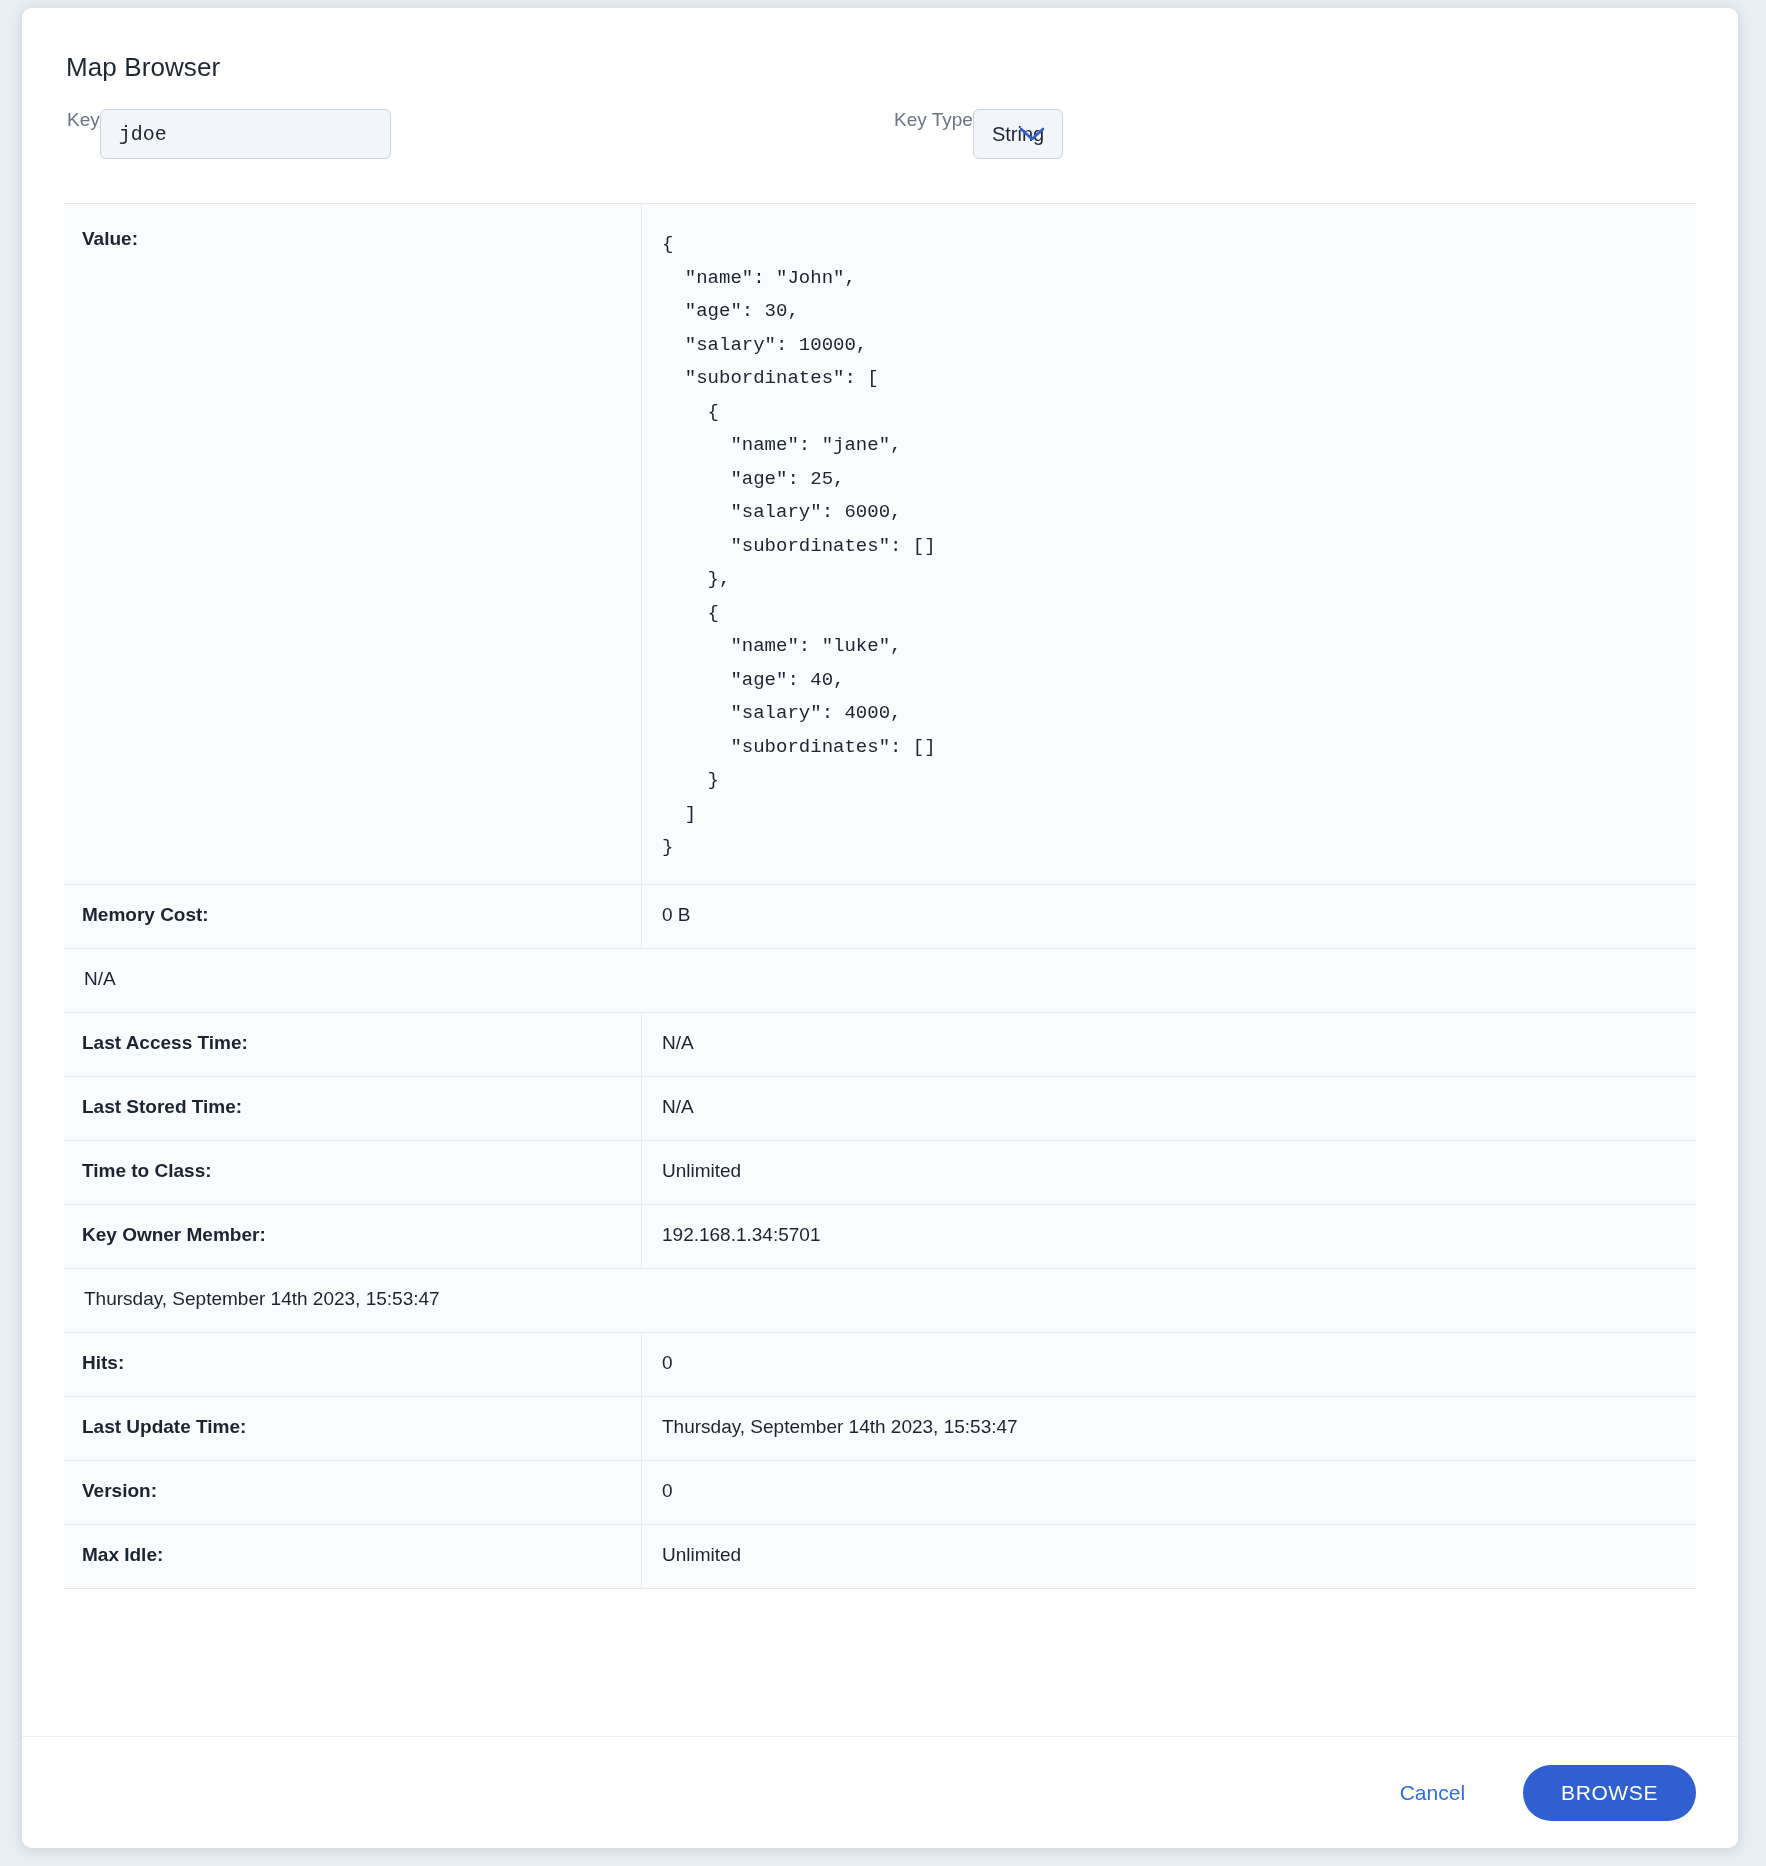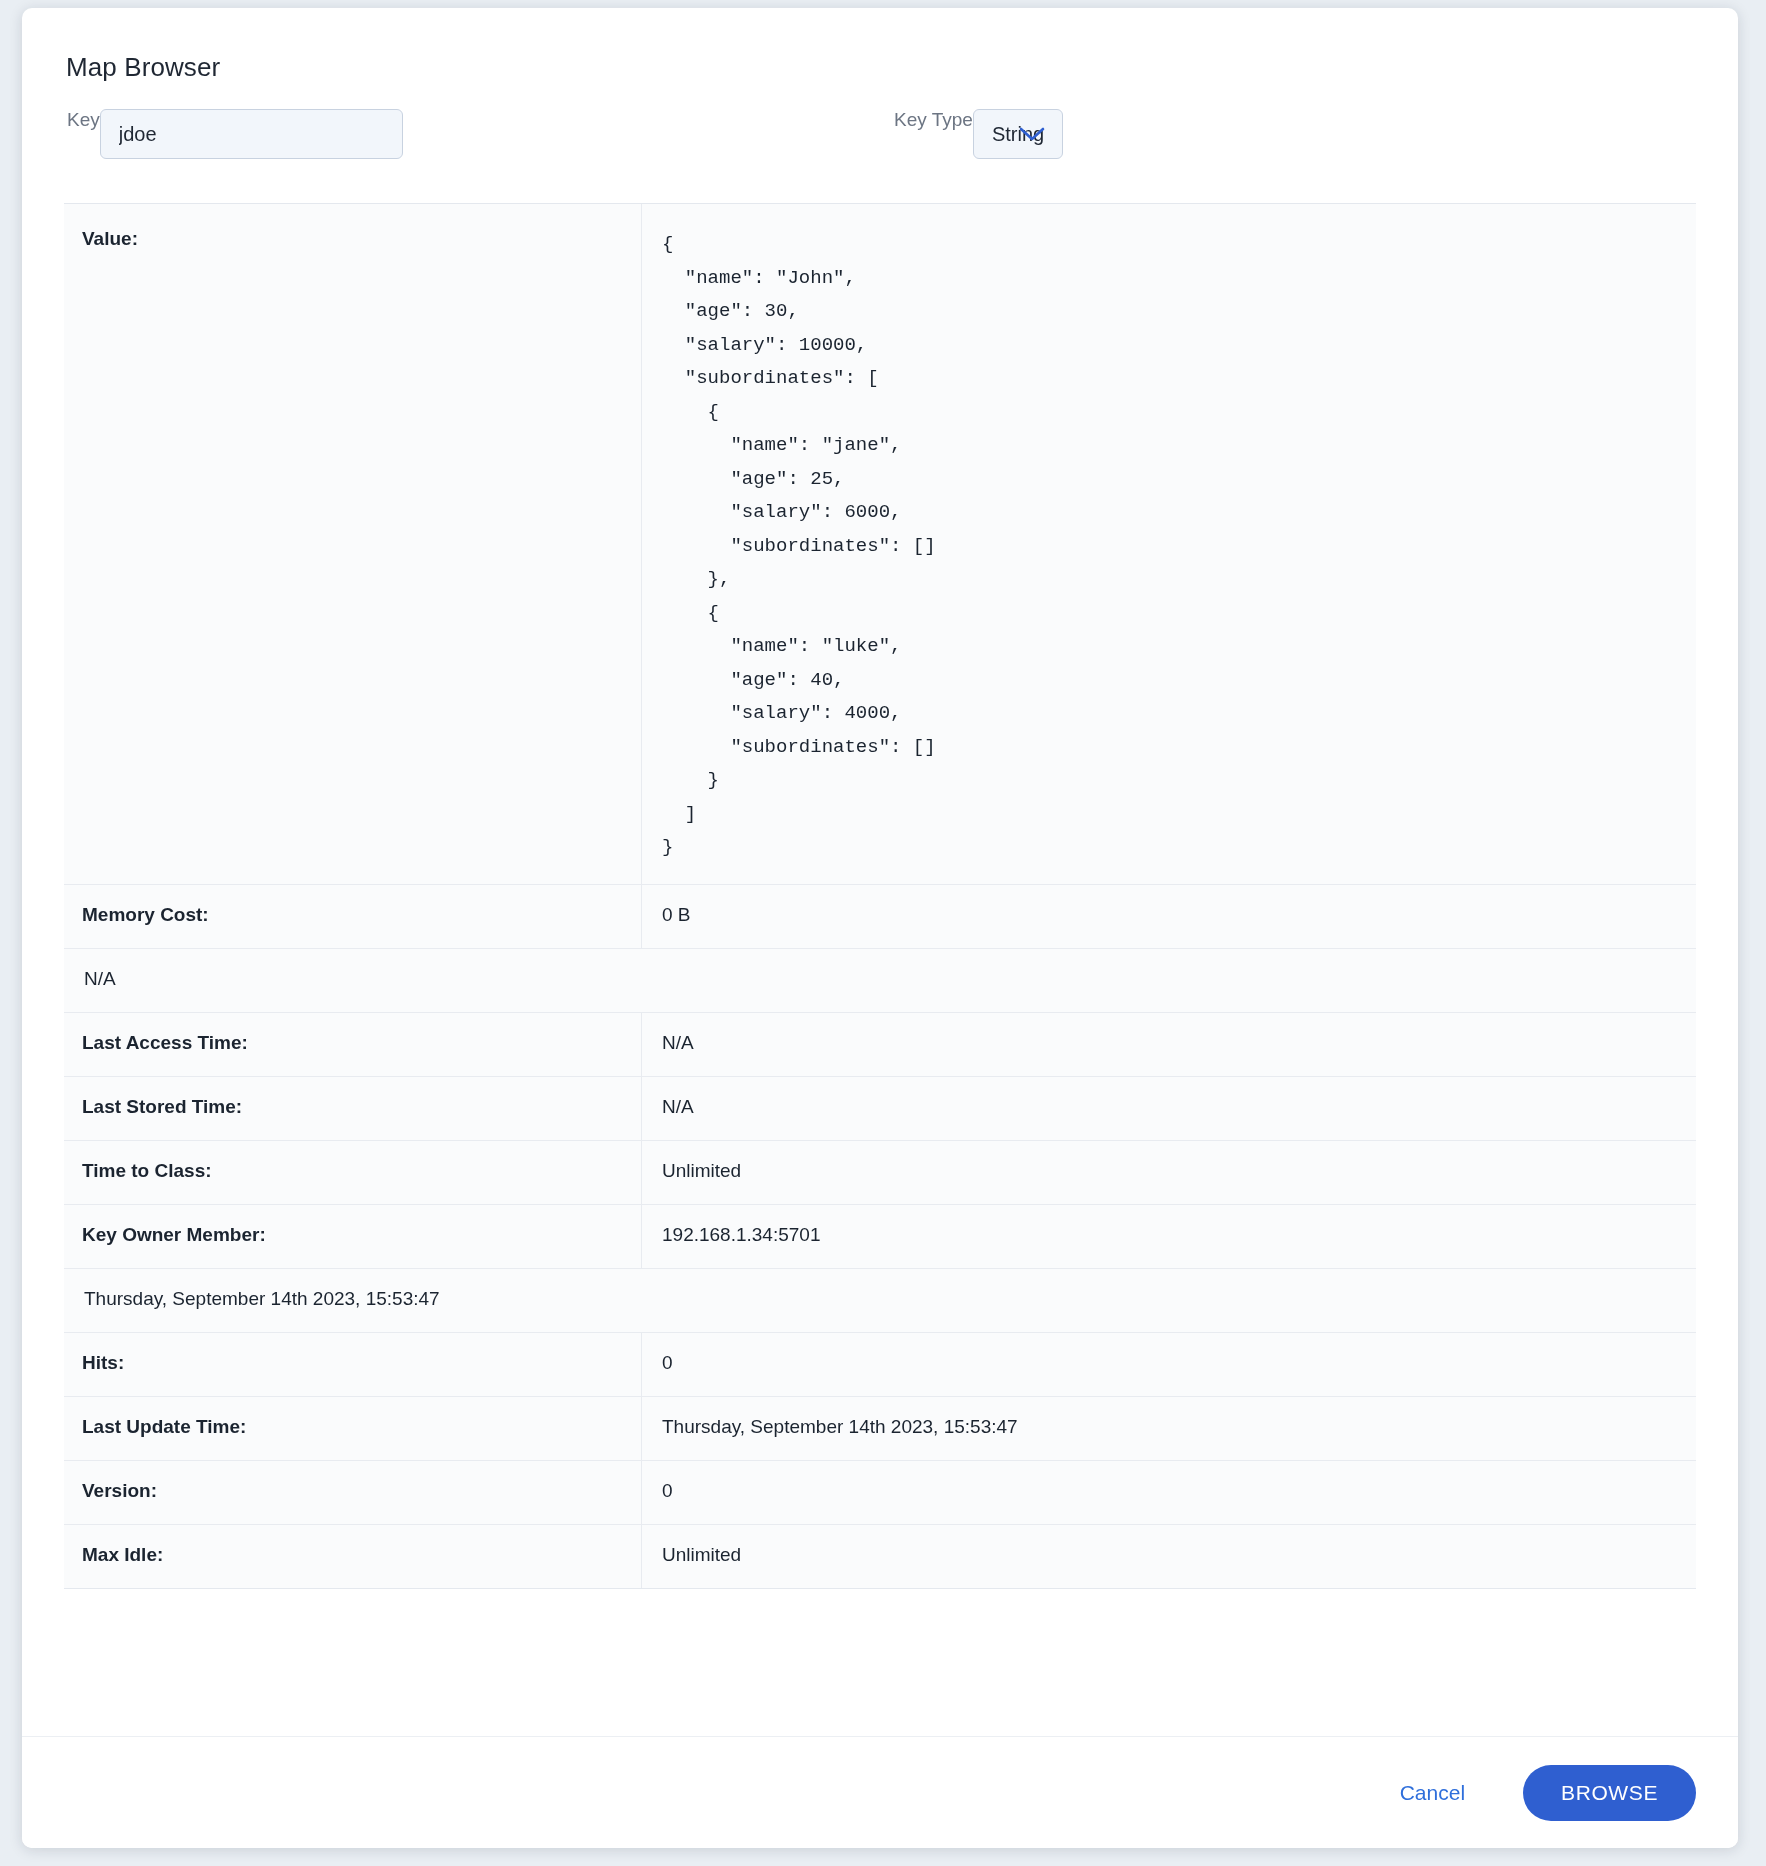--- a/index.html
+++ b/index.html
@@ -53,21 +53,21 @@
   }
   .text-input {
     height: 50px;
     border: 1px solid #c8d2e0;
     border-radius: 6px;
     background: #f2f6fb;
     font-size: 20px;
     color: #1f2733;
     padding: 0 18px;
     box-sizing: border-box;
-    font-family: Liberation Sans, sans-serif;
+    font-family: Liberation Mono, monospace;
     outline: none;
   }
   .select-wrap {
     position: relative;
     height: 50px;
   }
   .select-box {
     height: 50px;
     width: 100%;
     border: 1px solid #c8d2e0;

